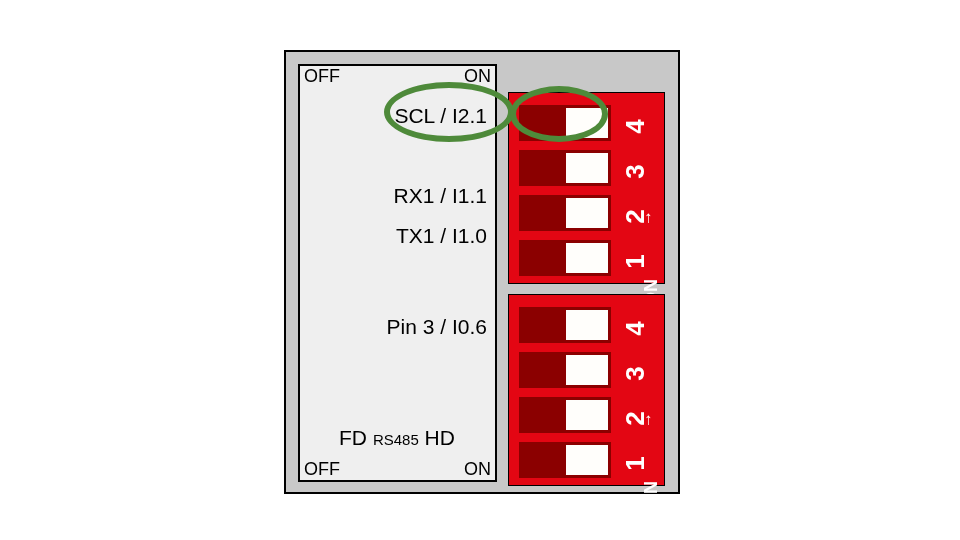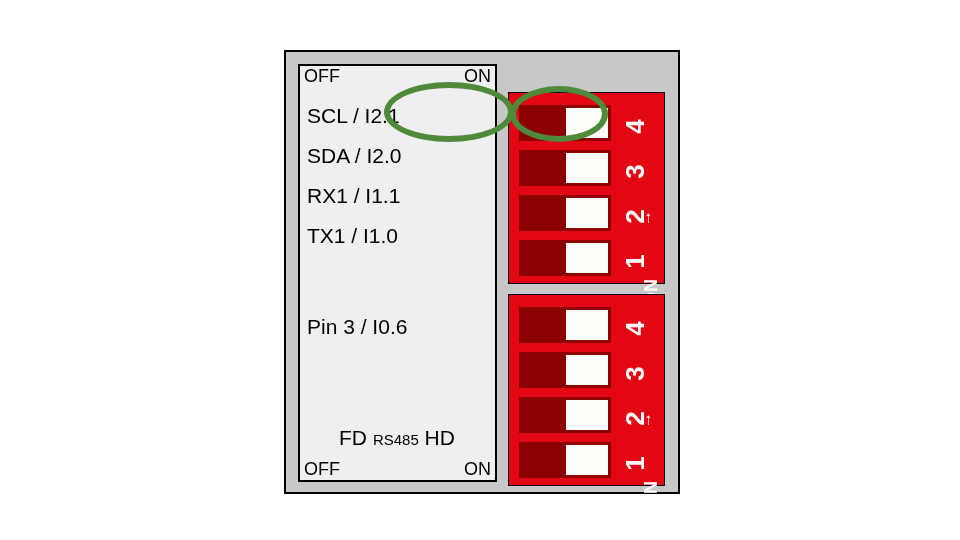--- a/index.html
+++ b/index.html
@@ -4,21 +4,21 @@
 <style>
   html,body{margin:0;padding:0;width:960px;height:540px;background:#fff;font-family:Arial,Helvetica,sans-serif;}
   .stage{position:relative;width:840px;height:540px;}
   .panel{position:absolute;left:284px;top:50px;width:392px;height:440px;background:#c8c8c8;border:2px solid #000;}
   
   .label-box{position:absolute;left:12px;top:12px;width:195px;height:414px;background:#efefef;border:2px solid #000;}
   .off-top{position:absolute;left:4px;top:0px;font-size:18px;color:#000;}
   .on-top {position:absolute;right:4px;top:0px;font-size:18px;color:#000;}
   .off-bot{position:absolute;left:4px;bottom:0px;font-size:18px;color:#000;}
   .on-bot {position:absolute;right:4px;bottom:0px;font-size:18px;color:#000;}
-  .rowlabel{position:absolute;right:8px;width:180px;font-size:21px;color:#000;white-space:nowrap;}
+  .rowlabel{position:absolute;right:8px;width:180px;text-align:right;font-size:21px;color:#000;white-space:nowrap;}
   .rs485line{position:absolute;right:8px;width:180px;text-align:center;font-size:21px;color:#000;white-space:nowrap;}
   .rs485line .mid{font-size:15px;}
   
   .dip{position:absolute;left:222px;width:155px;height:190px;background:#e30613;border:1px solid #000;}
   .dip.top{top:40px;}
   .dip.bot{top:242px;}
   .slot{position:absolute;left:10px;width:92px;height:36px;background:#8b0000;}
   .slider{position:absolute;top:3px;width:42px;height:30px;background:#fffefb;}
   .slider.on{right:3px;}
   .num{position:absolute;color:#fff;font-size:26px;font-weight:bold;left:113px;transform:rotate(-90deg);transform-origin:center center;width:26px;text-align:center;}
@@ -31,21 +31,20 @@
 <body>
 
 <div class="stage">
   <div class="panel">
 
     <div class="label-box">
       <div class="off-top">OFF</div>
       <div class="on-top">ON</div>
 
       <div class="rowlabel" style="top:38px">SCL / I2.1</div>
-      <div class="rowlabel" style="top:78px">SDA / I2.0</div>
       <div class="rowlabel" style="top:118px">RX1 / I1.1</div>
       <div class="rowlabel" style="top:158px">TX1 / I1.0</div>
 
       <div class="rowlabel" style="top:249px">Pin 3 / I0.6</div>
       <div class="rs485line" style="top:360px">
         <span>FD</span>
         <span class="mid">RS485</span>
         <span>HD</span>
       </div>
 

